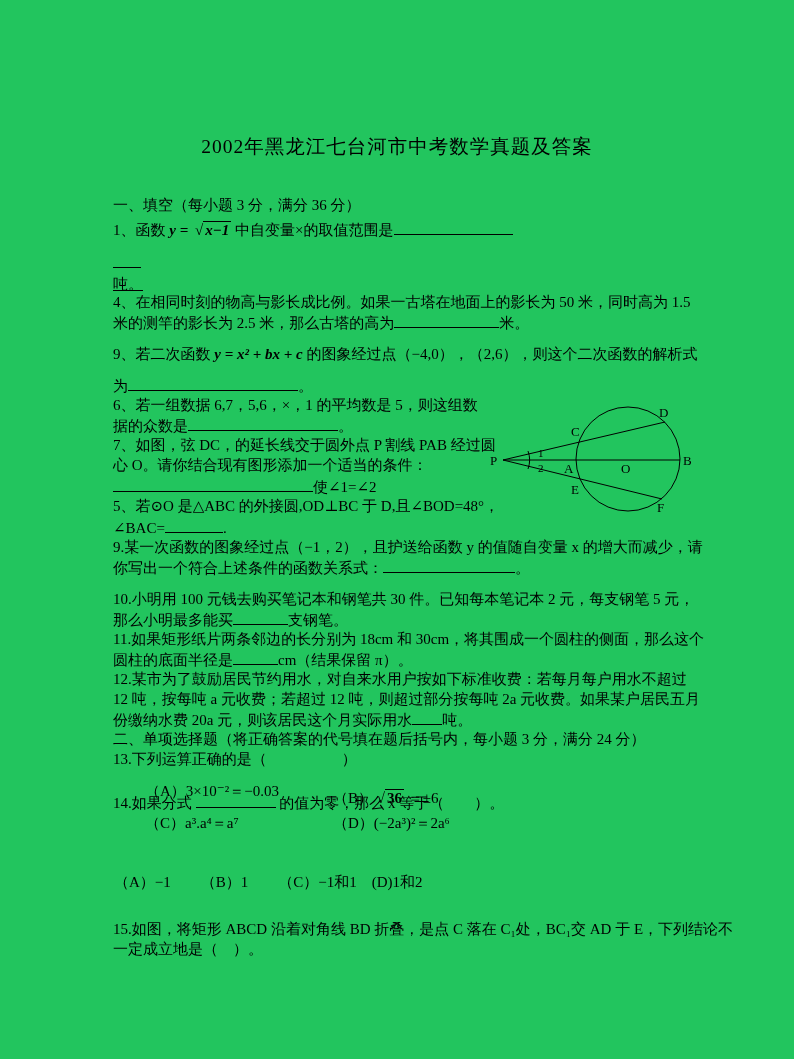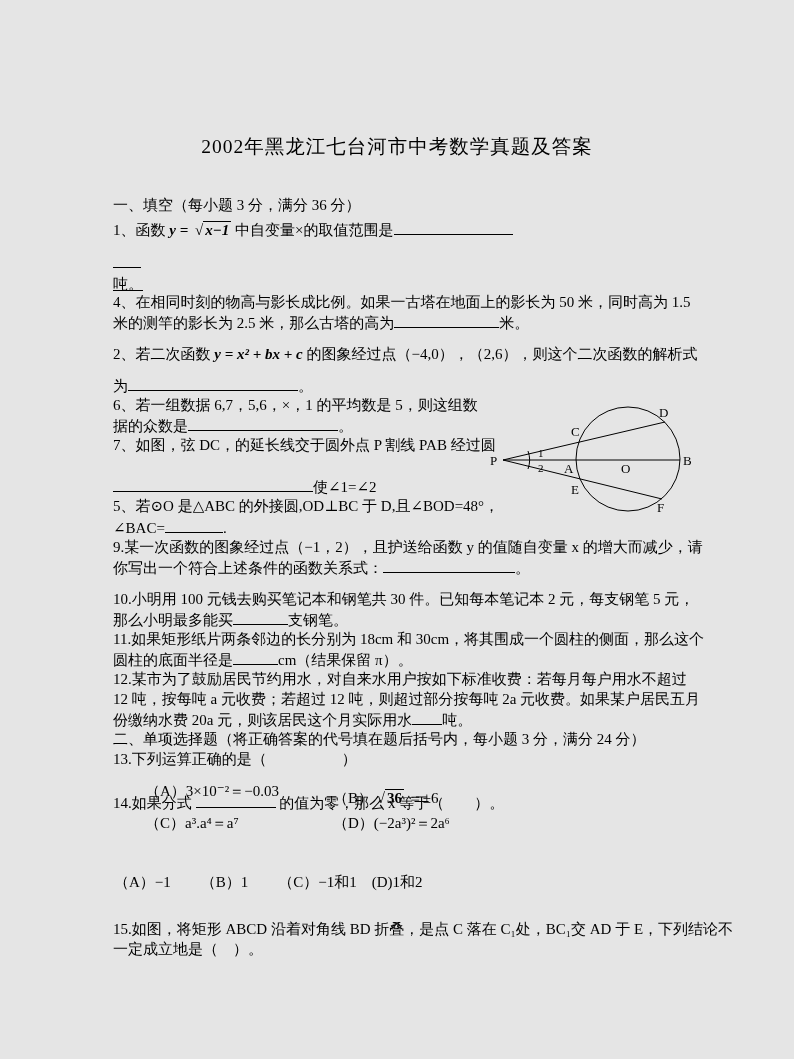--- a/index.html
+++ b/index.html
@@ -1,19 +1,19 @@
 <!DOCTYPE html>
 <html><head>
 <meta charset="utf-8">
 <style>
   html,body{margin:0;padding:0;background:#fff;}
   .page{
     position:relative;
     width:794px;height:1059px;
-    background:#e5e5e5;
+    background:#22c55e;
     color:#000;
     font-family:"Liberation Serif","DejaVu Serif",serif;
     font-size:15px;
     overflow:hidden;
   }
   .line{
     position:absolute;
     left:113px;
     white-space:nowrap;
     line-height:17px;
@@ -67,32 +67,33 @@
   <div class="line" style="top:276px;">
     <span class="u">吨。</span>
   </div>
 
   <div class="line" style="top:294px;">4、在相同时刻的物高与影长成比例。如果一古塔在地面上的影长为 50 米，同时高为 1.5</div>
   <div class="line" style="top:314px;">
     <span>米的测竿的影长为 2.5 米，那么古塔的高为</span><span class="blank" style="width:105px"></span><span>米。</span>
   </div>
 
   <div class="line" style="top:346px;">
-    <span>2、若二次函数 </span><span class="math">y = x² + bx + c</span><span> 的图象经过点（−4,0），（2,6），则这个二次函数的解析式</span>
+    <span>9、若二次函数 </span><span class="math">y = x² + bx + c</span><span> 的图象经过点（−4,0），（2,6），则这个二次函数的解析式</span>
   </div>
   <div class="line" style="top:377px;">
     <span>为</span><span class="blank" style="width:170px"></span><span>。</span>
   </div>
 
   <div class="line" style="top:397px;">6、若一组数据 6,7，5,6，×，1 的平均数是 5，则这组数</div>
   <div class="line" style="top:417px;">
     <span>据的众数是</span><span class="blank" style="width:150px"></span><span>。</span>
   </div>
 
   <div class="line" style="top:437px;">7、如图，弦 DC，的延长线交于圆外点 P 割线 PAB 经过圆</div>
+  <div class="line" style="top:457px;">心 O。请你结合现有图形添加一个适当的条件：</div>
   <div class="line" style="top:478px;">
     <span class="blank" style="width:200px"></span><span>使∠1=∠2</span>
   </div>
 
   <div class="line" style="top:498px;">5、若⊙O 是△ABC 的外接圆,OD⊥BC 于 D,且∠BOD=48°，</div>
   <div class="line" style="top:519px;">
     <span>∠BAC=</span><span class="blank" style="width:58px"></span><span>.</span>
   </div>
 
   <div class="line" style="top:539px;">9.某一次函数的图象经过点（−1，2），且护送给函数 y 的值随自变量 x 的增大而减少，请</div>

